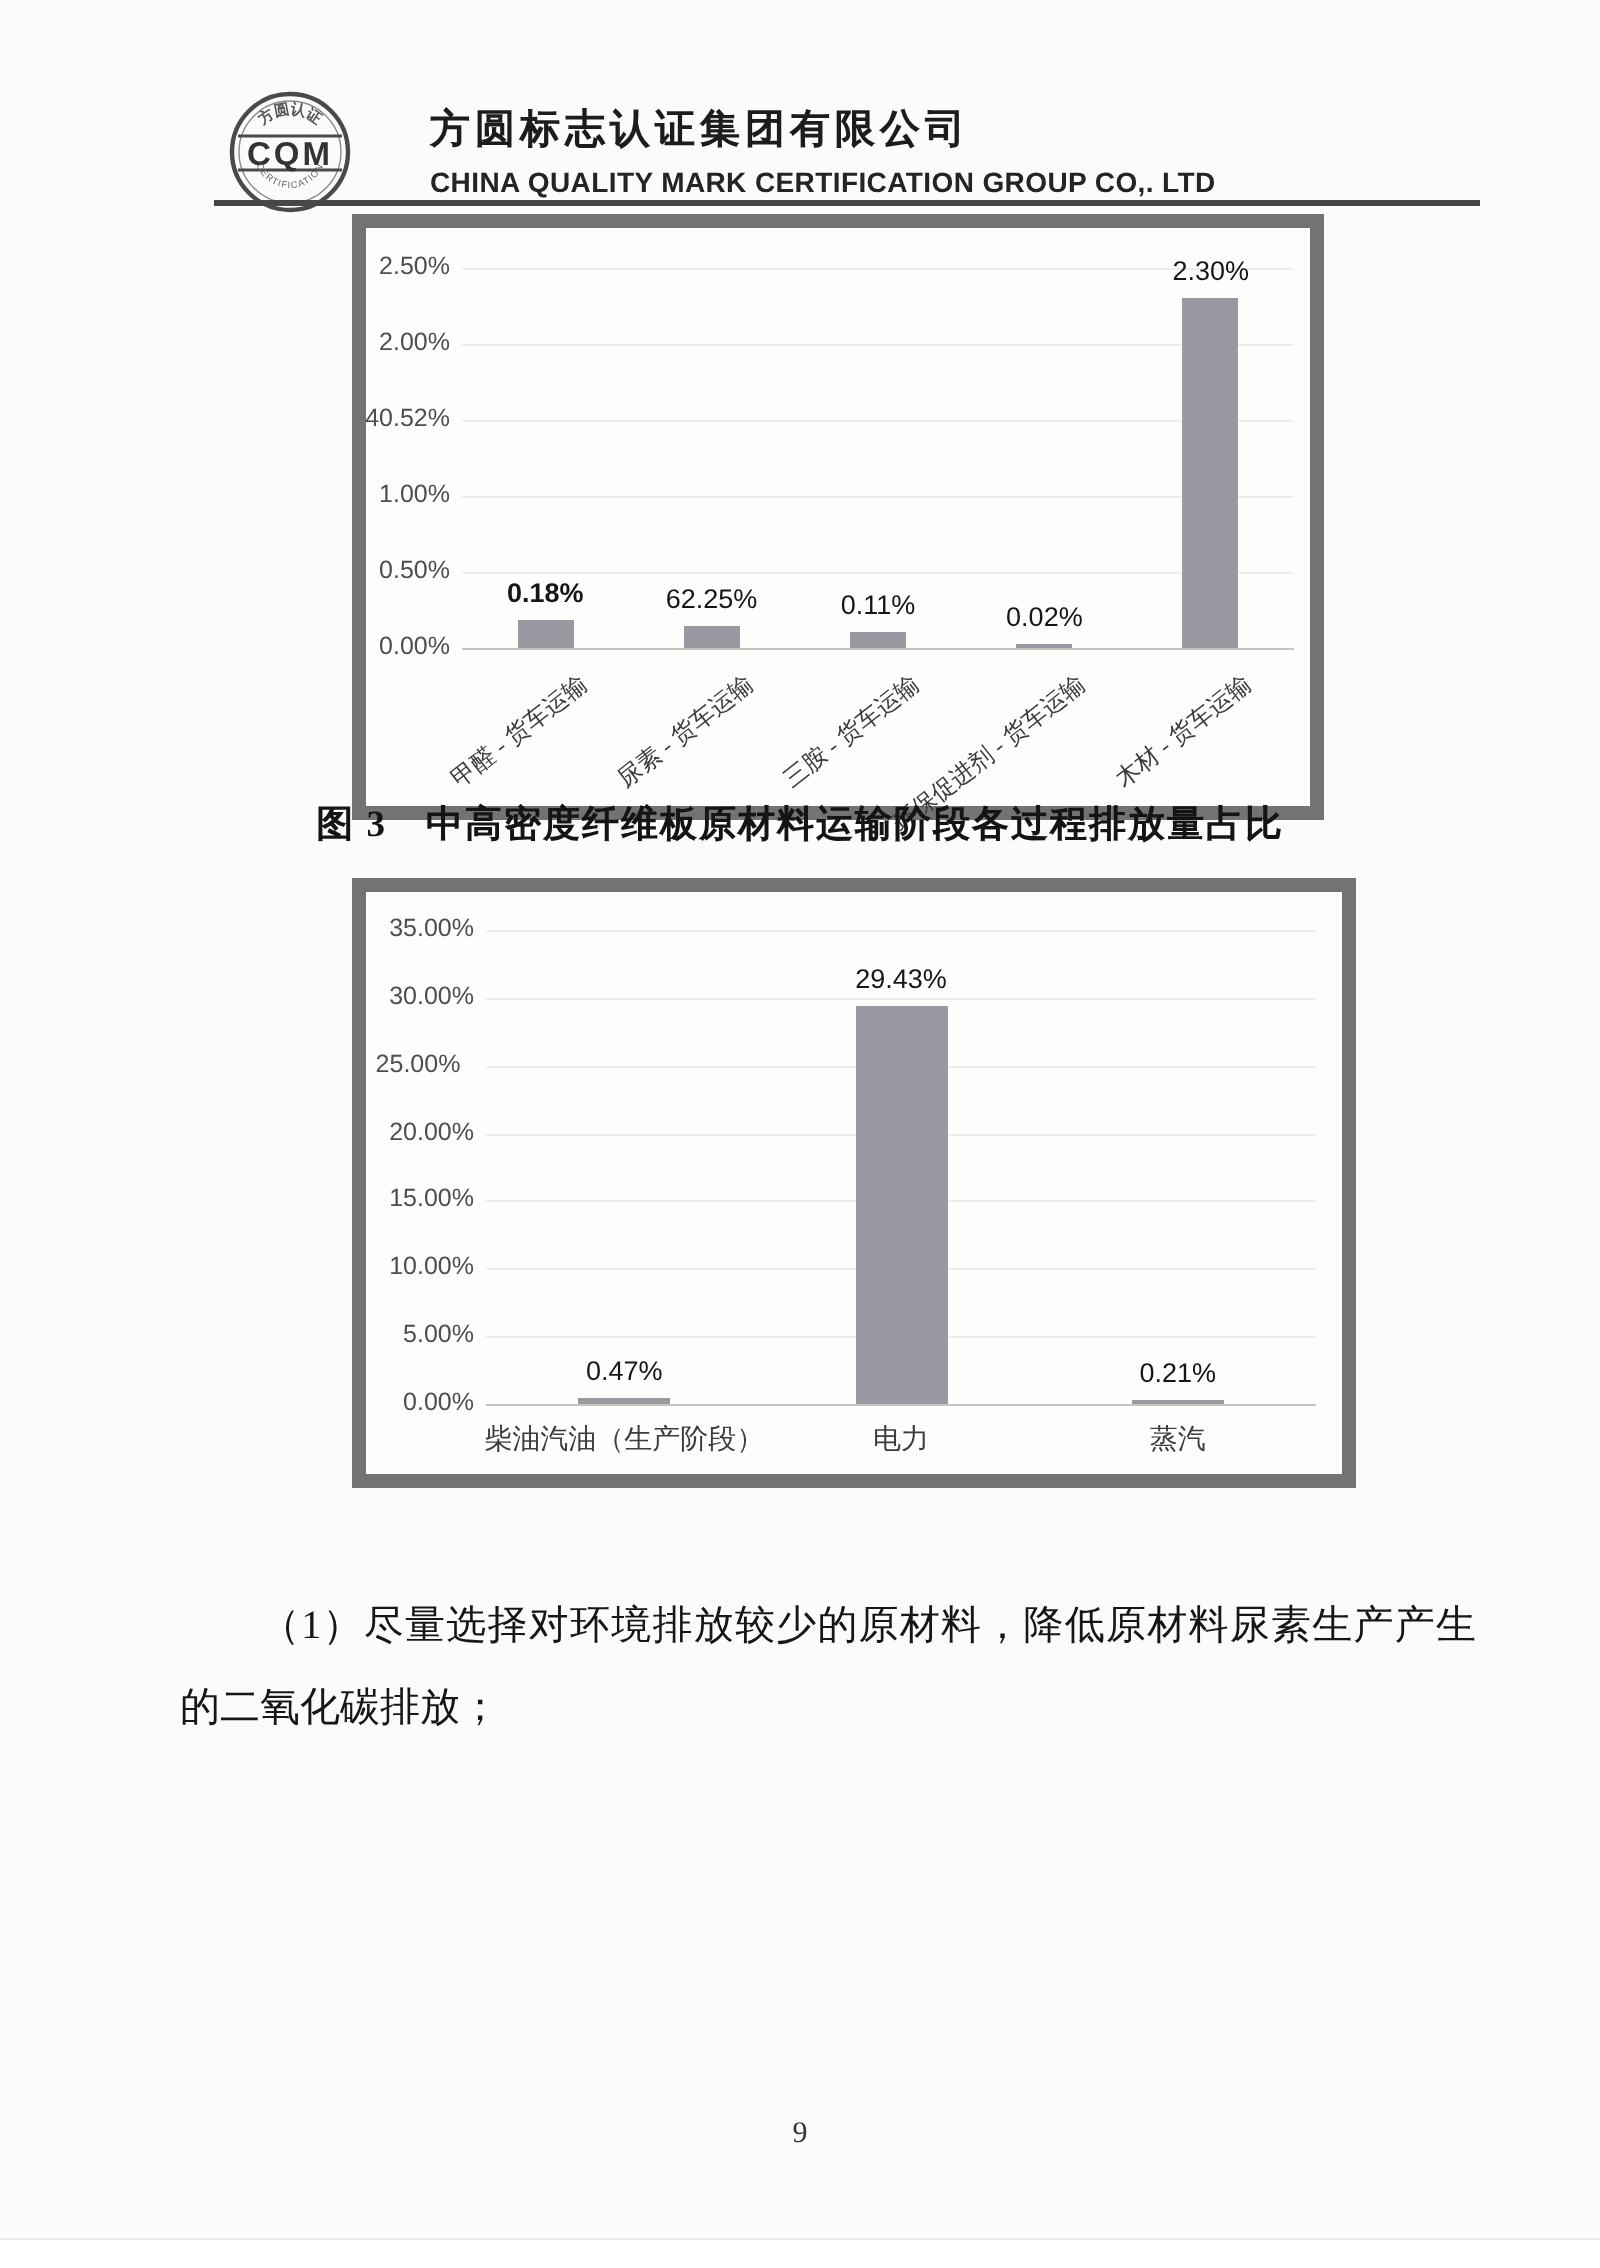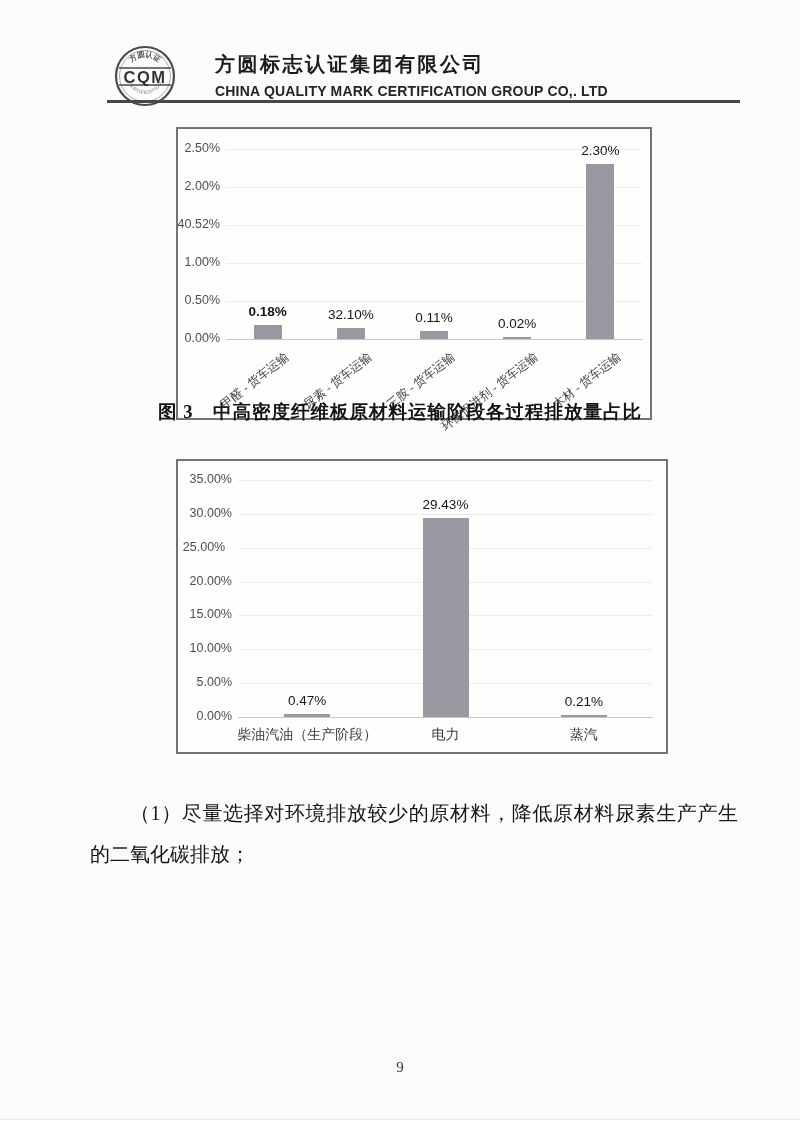--- a/index.html
+++ b/index.html
@@ -7,21 +7,21 @@
   .page{position:relative;width:800px;height:1134px;background:#fbfbf9;overflow:hidden;margin:0;}
 
   
   .hdr-rule{position:absolute;left:107px;top:100px;width:633px;height:3px;background:#474747;}
   .logo{position:absolute;left:114px;top:45px;width:62px;height:62px;}
   .hdr-text{position:absolute;left:215px;top:51px;}
   .company-cn{font-size:20px;font-weight:bold;color:#1c1c1c;letter-spacing:2.5px;white-space:nowrap;}
   .company-en{font-family:Liberation Sans, sans-serif;font-size:14px;font-weight:bold;color:#242424;letter-spacing:.2px;margin-top:5px;white-space:nowrap;}
 
   
-  .chart{position:absolute;background:#fdfdfc;border:2px solid #737373;margin-top:20px;}
+  .chart{position:absolute;background:#fdfdfc;border:7px solid #737373;}
   .gridline{position:absolute;height:1px;background:#ededeb;}
   .gridline.base{background:#c6c6c3;}
   .ytick{position:absolute;font-family:"Liberation Sans","DejaVu Sans",sans-serif;font-size:12.5px;color:#4e4e4e;text-align:right;}
   .bar{position:absolute;}
   .vlabel{position:absolute;width:90px;text-align:center;font-family:"Liberation Sans","DejaVu Sans",sans-serif;font-size:13.5px;color:#161616;}
   .xlab{position:absolute;font-size:14px;color:#3c3c3c;text-align:center;white-space:nowrap;}
   .xlab.rot{font-size:12px;text-align:right;transform-origin:100% 0;}
 
   .caption{position:absolute;left:0;width:800px;text-align:center;font-size:18.5px;font-weight:bold;color:#141414;letter-spacing:1px;}
 
@@ -71,21 +71,21 @@
       <div class="gridline" style="left: 48px; top: 134px; width: 416px;"></div>
       <div class="ytick" style="left: -14px; top: 126px; width: 56px;">1.00%</div>
       <div class="gridline" style="left: 48px; top: 172px; width: 416px;"></div>
       <div class="ytick" style="left: -14px; top: 164px; width: 56px;">0.50%</div>
       <div class="gridline base" style="left: 48px; top: 210px; width: 416px;"></div>
       <div class="ytick" style="left: -14px; top: 202px; width: 56px;">0.00%</div>
       <div class="bar" style="left: 75.6px; top: 196.32px; width: 28px; height: 13.68px; background: rgb(154, 153, 161);"></div>
       <div class="vlabel" style="left: 44.6px; top: 175.32px; font-weight: bold;">0.18%</div>
       <div class="xlab rot" style="left: -46.4px; top: 220px; width: 150px; transform: rotate(-38deg);">甲醛 - 货车运输</div>
       <div class="bar" style="left: 158.8px; top: 199.36px; width: 28px; height: 10.64px; background: rgb(154, 153, 161);"></div>
-      <div class="vlabel" style="left: 127.8px; top: 178.36px;">32.10%</div>
+      <div class="vlabel" style="left: 127.8px; top: 178.36px;">62.25%</div>
       <div class="xlab rot" style="left: 36.8px; top: 220px; width: 150px; transform: rotate(-38deg);">尿素 - 货车运输</div>
       <div class="bar" style="left: 242px; top: 201.64px; width: 28px; height: 8.36px; background: rgb(154, 153, 161);"></div>
       <div class="vlabel" style="left: 211px; top: 180.64px;">0.11%</div>
       <div class="xlab rot" style="left: 120px; top: 220px; width: 150px; transform: rotate(-38deg);">三胺 - 货车运输</div>
       <div class="bar" style="left: 325.2px; top: 208px; width: 28px; height: 2px; background: rgb(154, 153, 161);"></div>
       <div class="vlabel" style="left: 294.2px; top: 187px;">0.02%</div>
       <div class="xlab rot" style="left: 203.2px; top: 220px; width: 150px; transform: rotate(-38deg);">环保促进剂 - 货车运输</div>
       <div class="bar" style="left: 408.4px; top: 35.2px; width: 28px; height: 174.8px; background: rgb(154, 153, 161);"></div>
       <div class="vlabel" style="left: 377.4px; top: 14.2px;">2.30%</div>
       <div class="xlab rot" style="left: 286.4px; top: 220px; width: 150px; transform: rotate(-38deg);">木材 - 货车运输</div>

